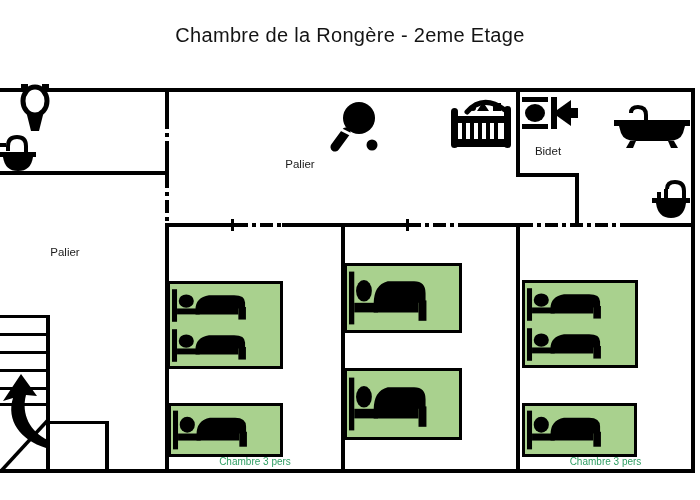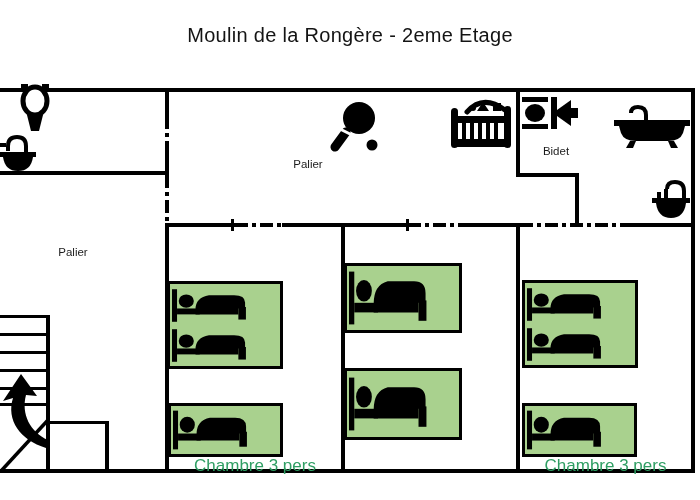--- a/index.html
+++ b/index.html
@@ -5,22 +5,22 @@
   html,body{margin:0;padding:0;background:#fff;}
   .stage{position:relative;width:700px;height:500px;background:#ffffff;overflow:hidden;
          font-family:"Liberation Sans", sans-serif;}
   .wall{position:absolute;background:#000;}
   .dash-h{position:absolute;height:4px;
     background:repeating-linear-gradient(90deg,#000 0px,#000 13px,transparent 13px,transparent 17px,#000 17px,#000 21px,transparent 21px,transparent 25px);}
   .dash-v{position:absolute;width:4px;
     background:repeating-linear-gradient(180deg,#000 0px,#000 13px,transparent 13px,transparent 17px,#000 17px,#000 21px,transparent 21px,transparent 25px);}
   .title{position:absolute;top:24px;left:0;right:0;text-align:center;
          font-size:20px;color:#141414;letter-spacing:0.3px;}
-  .small-label{position:absolute;font-size:11.5px;color:#1c1c1c;text-align:center;padding-left:8px;}
-  .room-label{position:absolute;font-size:17px;color:#2f9e63;text-align:center;}
+  .small-label{position:absolute;font-size:11.5px;color:#1c1c1c;text-align:center;}
+  .room-label{position:absolute;font-size:10px;color:#2f9e63;text-align:center;}
   .bed-block{position:absolute;background:#a9d18e;border:3px solid #000;}
   .bed-block svg{position:absolute;}
   svg{display:block;}
   .icon{position:absolute;}
 </style>
 </head>
 <body>
 
 <svg width="0" height="0" style="position:absolute" aria-hidden="true">
   <defs>
@@ -29,21 +29,21 @@
       <circle cx="17" cy="19" r="9"></circle>
       <rect x="6" y="29" width="27" height="8"></rect>
       <path d="M28,37 L28,30 Q28,14 44,11 L74,11 Q87,11 87,21 L87,29 L79,29 L79,37 Z"></path>
       <rect x="79" y="27" width="9" height="17"></rect>
     </g>
   </defs>
 </svg>
 
 <div class="stage">
 
-  <div class="title">Moulin de la Rongère - 2eme Etage</div>
+  <div class="title">Chambre de la Rongère - 2eme Etage</div>
 
   <div class="wall" style="left:0;top:88px;width:695px;height:4px"></div>
   <div class="wall" style="left:691px;top:88px;width:4px;height:385px"></div>
   <div class="wall" style="left:0;top:469px;width:695px;height:4px"></div>
 
   <div class="wall" style="left:0;top:171px;width:169px;height:4px"></div>
   <div class="wall" style="left:165px;top:88px;width:4px;height:28px"></div>
   <div class="dash-v" style="left:165px;top:116px;height:34px"></div>
   <div class="wall" style="left:165px;top:150px;width:4px;height:25px"></div>
   <div class="dash-v" style="left:165px;top:175px;height:48px"></div>

